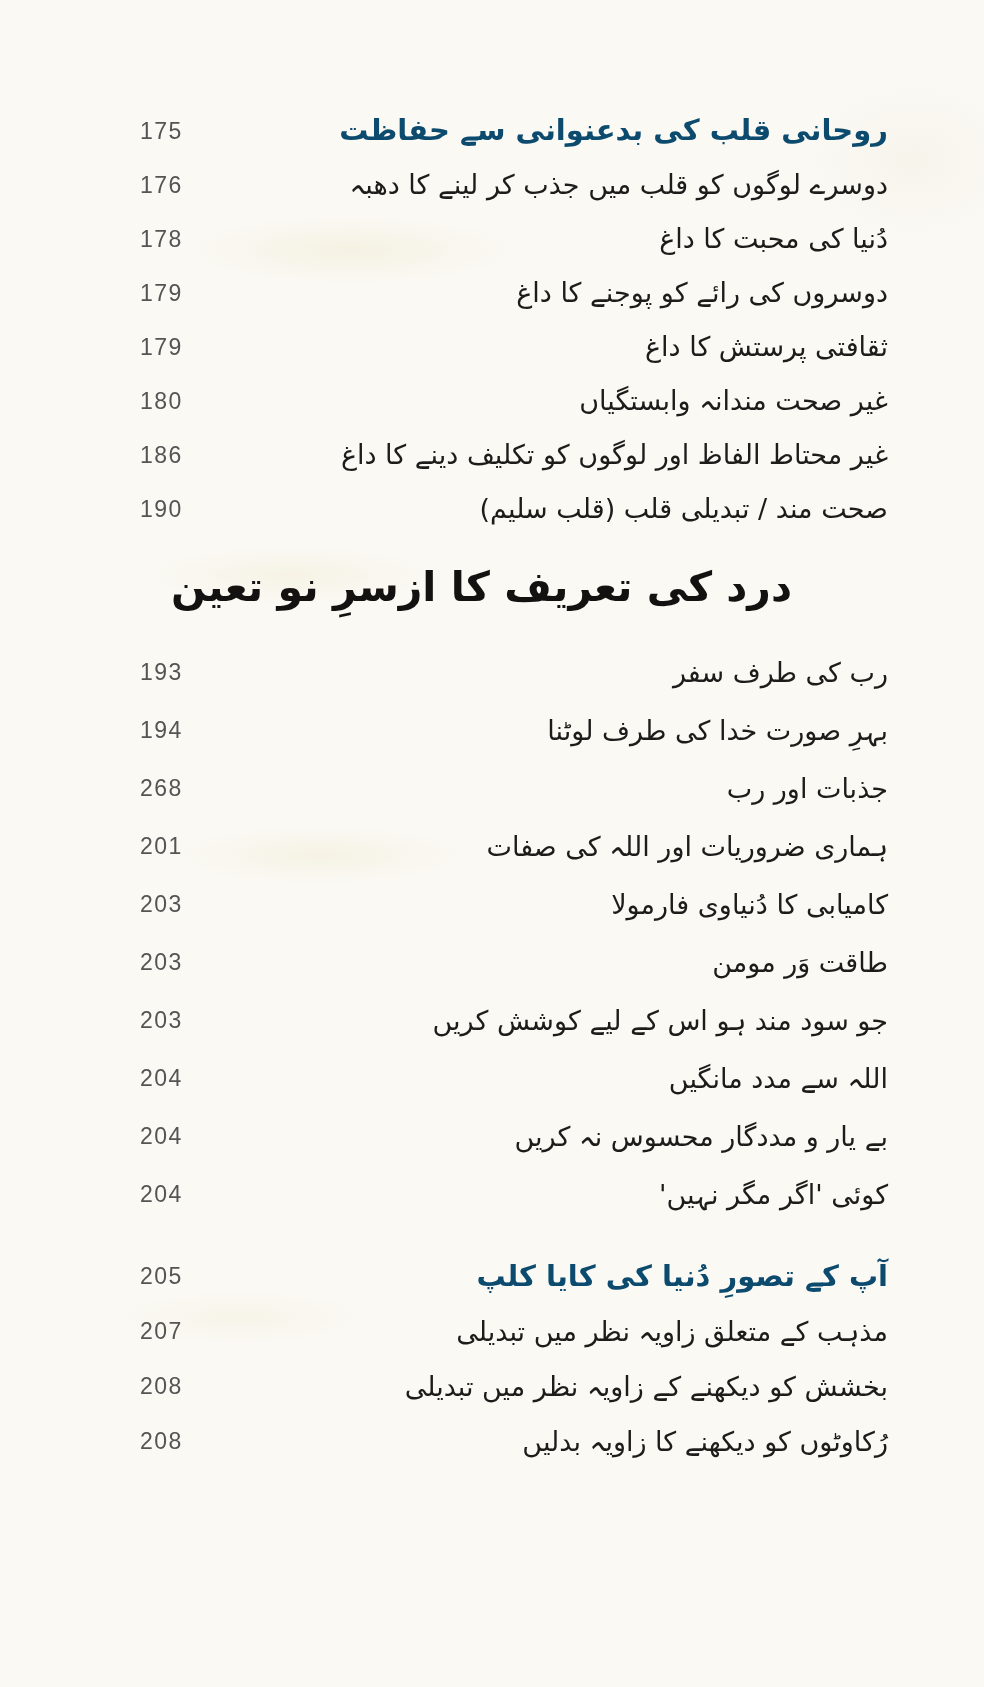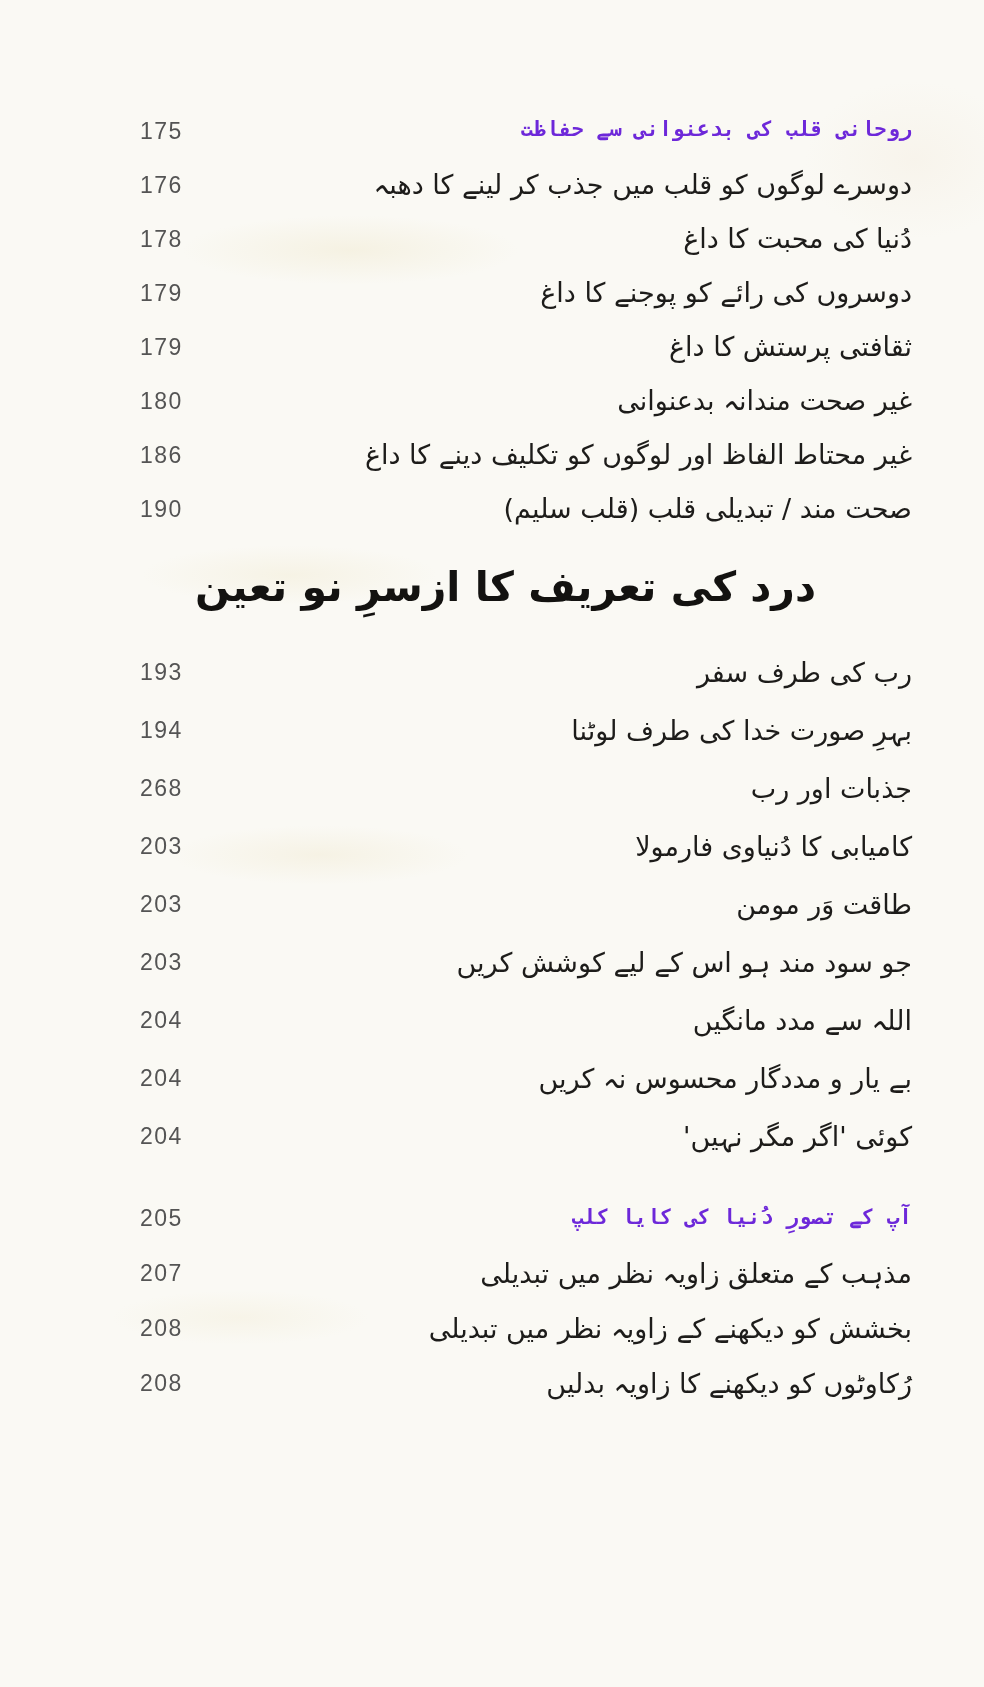--- a/index.html
+++ b/index.html
@@ -29,21 +29,21 @@
   .smudge-3 { left: 170px; top: 825px; width: 300px; height: 60px;
     background: radial-gradient(ellipse at center, rgba(234,222,184,0.26), rgba(234,222,184,0) 70%); }
   .smudge-4 { left: 110px; top: 1290px; width: 260px; height: 55px;
     background: radial-gradient(ellipse at center, rgba(236,226,190,0.22), rgba(236,226,190,0) 70%); }
   .smudge-5 { right: -40px; top: 80px; width: 220px; height: 160px;
     background: radial-gradient(ellipse at center, rgba(240,228,210,0.25), rgba(240,228,210,0) 70%); }
 
   .toc {
     position: absolute;
     left: 0; top: 0; right: 0;
-    padding: 104px 72px 0 140px;
+    padding: 104px 96px 0 140px;
     box-sizing: border-box;
   }
   .section { display: block; }
   .row {
     display: flex;
     align-items: center;
     justify-content: space-between;
     height: 54px;
   }
   .section--2 .row { height: 58px; justify-content: flex-end; }
@@ -64,23 +64,22 @@
     unicode-bidi: embed;
     text-align: right;
     flex: 1 1 auto;
     font-size: 27px;
     color: #1d1c1a;
     line-height: 1.15;
     padding-left: 30px;
   }
   .title.bold {
     font-weight: bold;
-    font-size: 21px;
-    color: #6d28d9;
-    font-family: Liberation Mono, monospace;
+    font-size: 29px;
+    color: #0c4a6e;
   }
   .section-heading {
     direction: rtl;
     unicode-bidi: embed;
     padding-right: 96px;
     font-size: 41px;
     font-weight: bold;
     color: #131210;
     line-height: 1.35;
     margin: 24px 0 28px 0;
@@ -113,21 +112,21 @@
         <div class="row">
       <span class="page-num">179</span>
       <span class="title" lang="ur">دوسروں کی رائے کو پوجنے کا داغ</span>
     </div>
         <div class="row">
       <span class="page-num">179</span>
       <span class="title" lang="ur">ثقافتی پرستش کا داغ</span>
     </div>
         <div class="row">
       <span class="page-num">180</span>
-      <span class="title" lang="ur">غیر صحت مندانہ بدعنوانی</span>
+      <span class="title" lang="ur">غیر صحت مندانہ وابستگیاں</span>
     </div>
         <div class="row">
       <span class="page-num">186</span>
       <span class="title" lang="ur">غیر محتاط الفاظ اور لوگوں کو تکلیف دینے کا داغ</span>
     </div>
         <div class="row">
       <span class="page-num">190</span>
       <span class="title" lang="ur">صحت مند / تبدیلی قلب (قلب سلیم)</span>
     </div>
       </div>
@@ -137,20 +136,24 @@
       <span class="page-num">193</span>
       <span class="title" lang="ur">رب کی طرف سفر</span>
     </div>
         <div class="row">
       <span class="page-num">194</span>
       <span class="title" lang="ur">بہرِ صورت خدا کی طرف لوٹنا</span>
     </div>
         <div class="row">
       <span class="page-num">268</span>
       <span class="title" lang="ur">جذبات اور رب</span>
+    </div>
+        <div class="row">
+      <span class="page-num">201</span>
+      <span class="title" lang="ur">ہماری ضروریات اور اللہ کی صفات</span>
     </div>
         <div class="row">
       <span class="page-num">203</span>
       <span class="title" lang="ur">کامیابی کا دُنیاوی فارمولا</span>
     </div>
         <div class="row">
       <span class="page-num">203</span>
       <span class="title" lang="ur">طاقت وَر مومن</span>
     </div>
         <div class="row">

